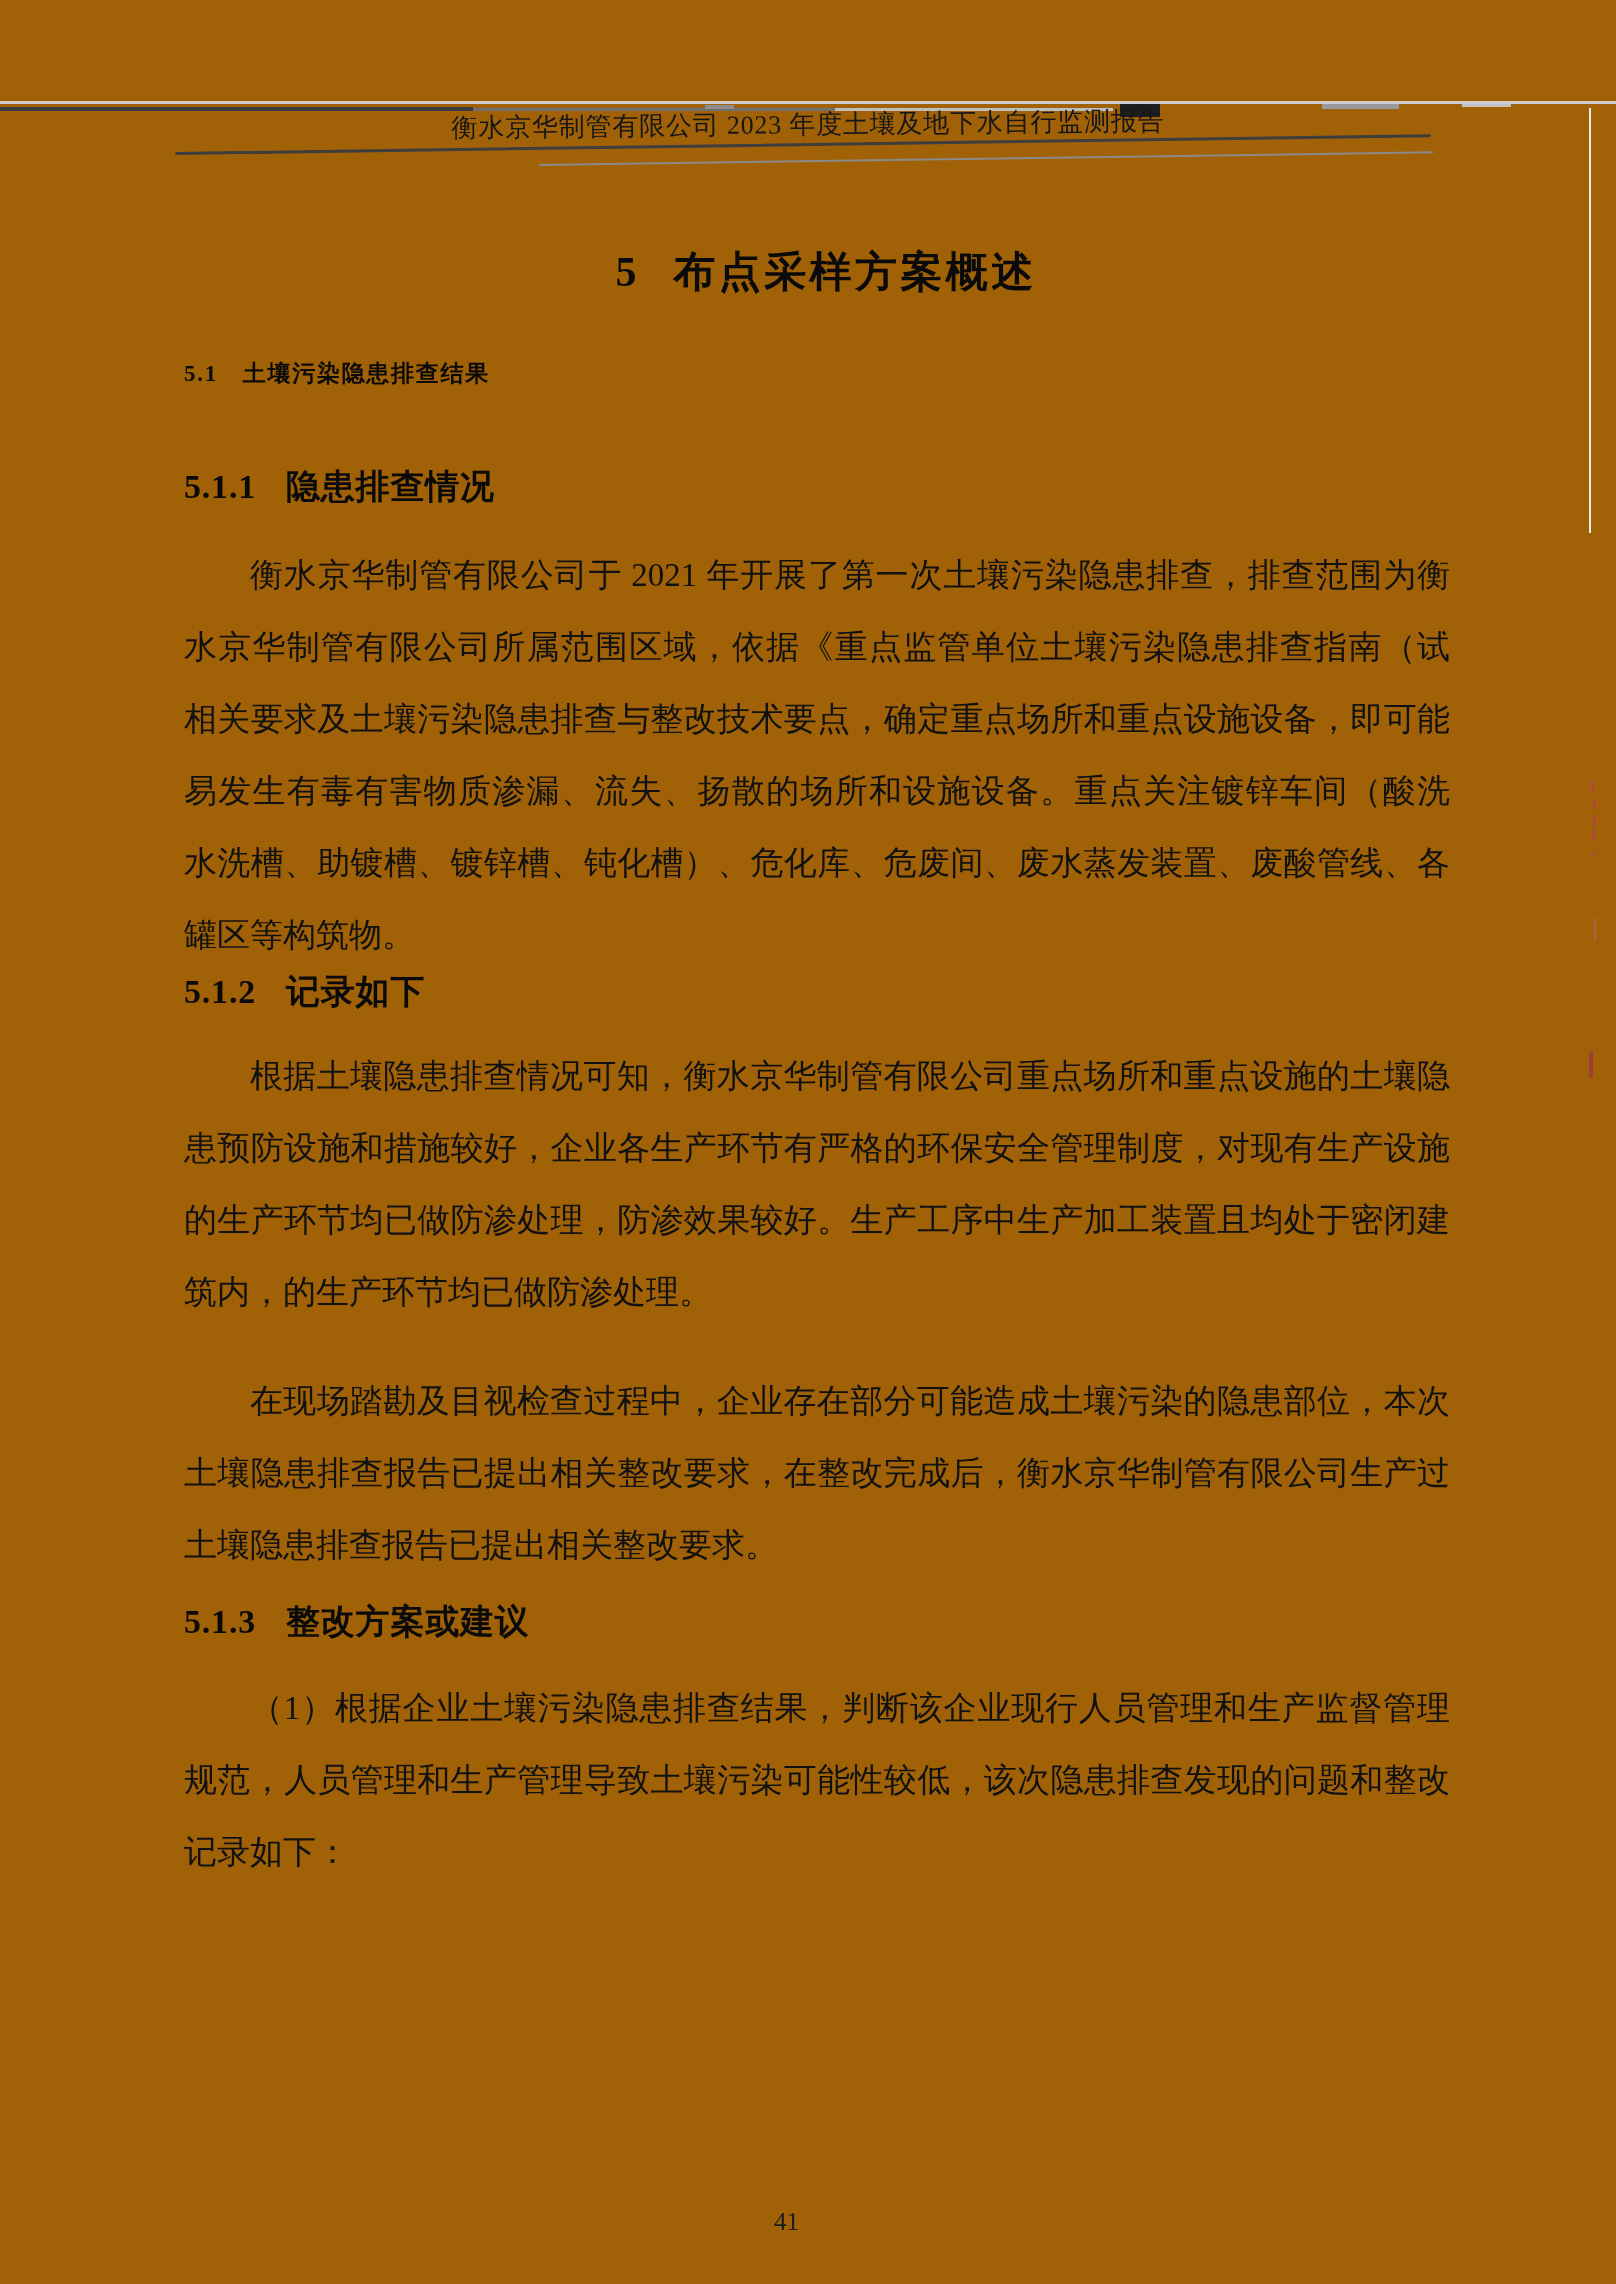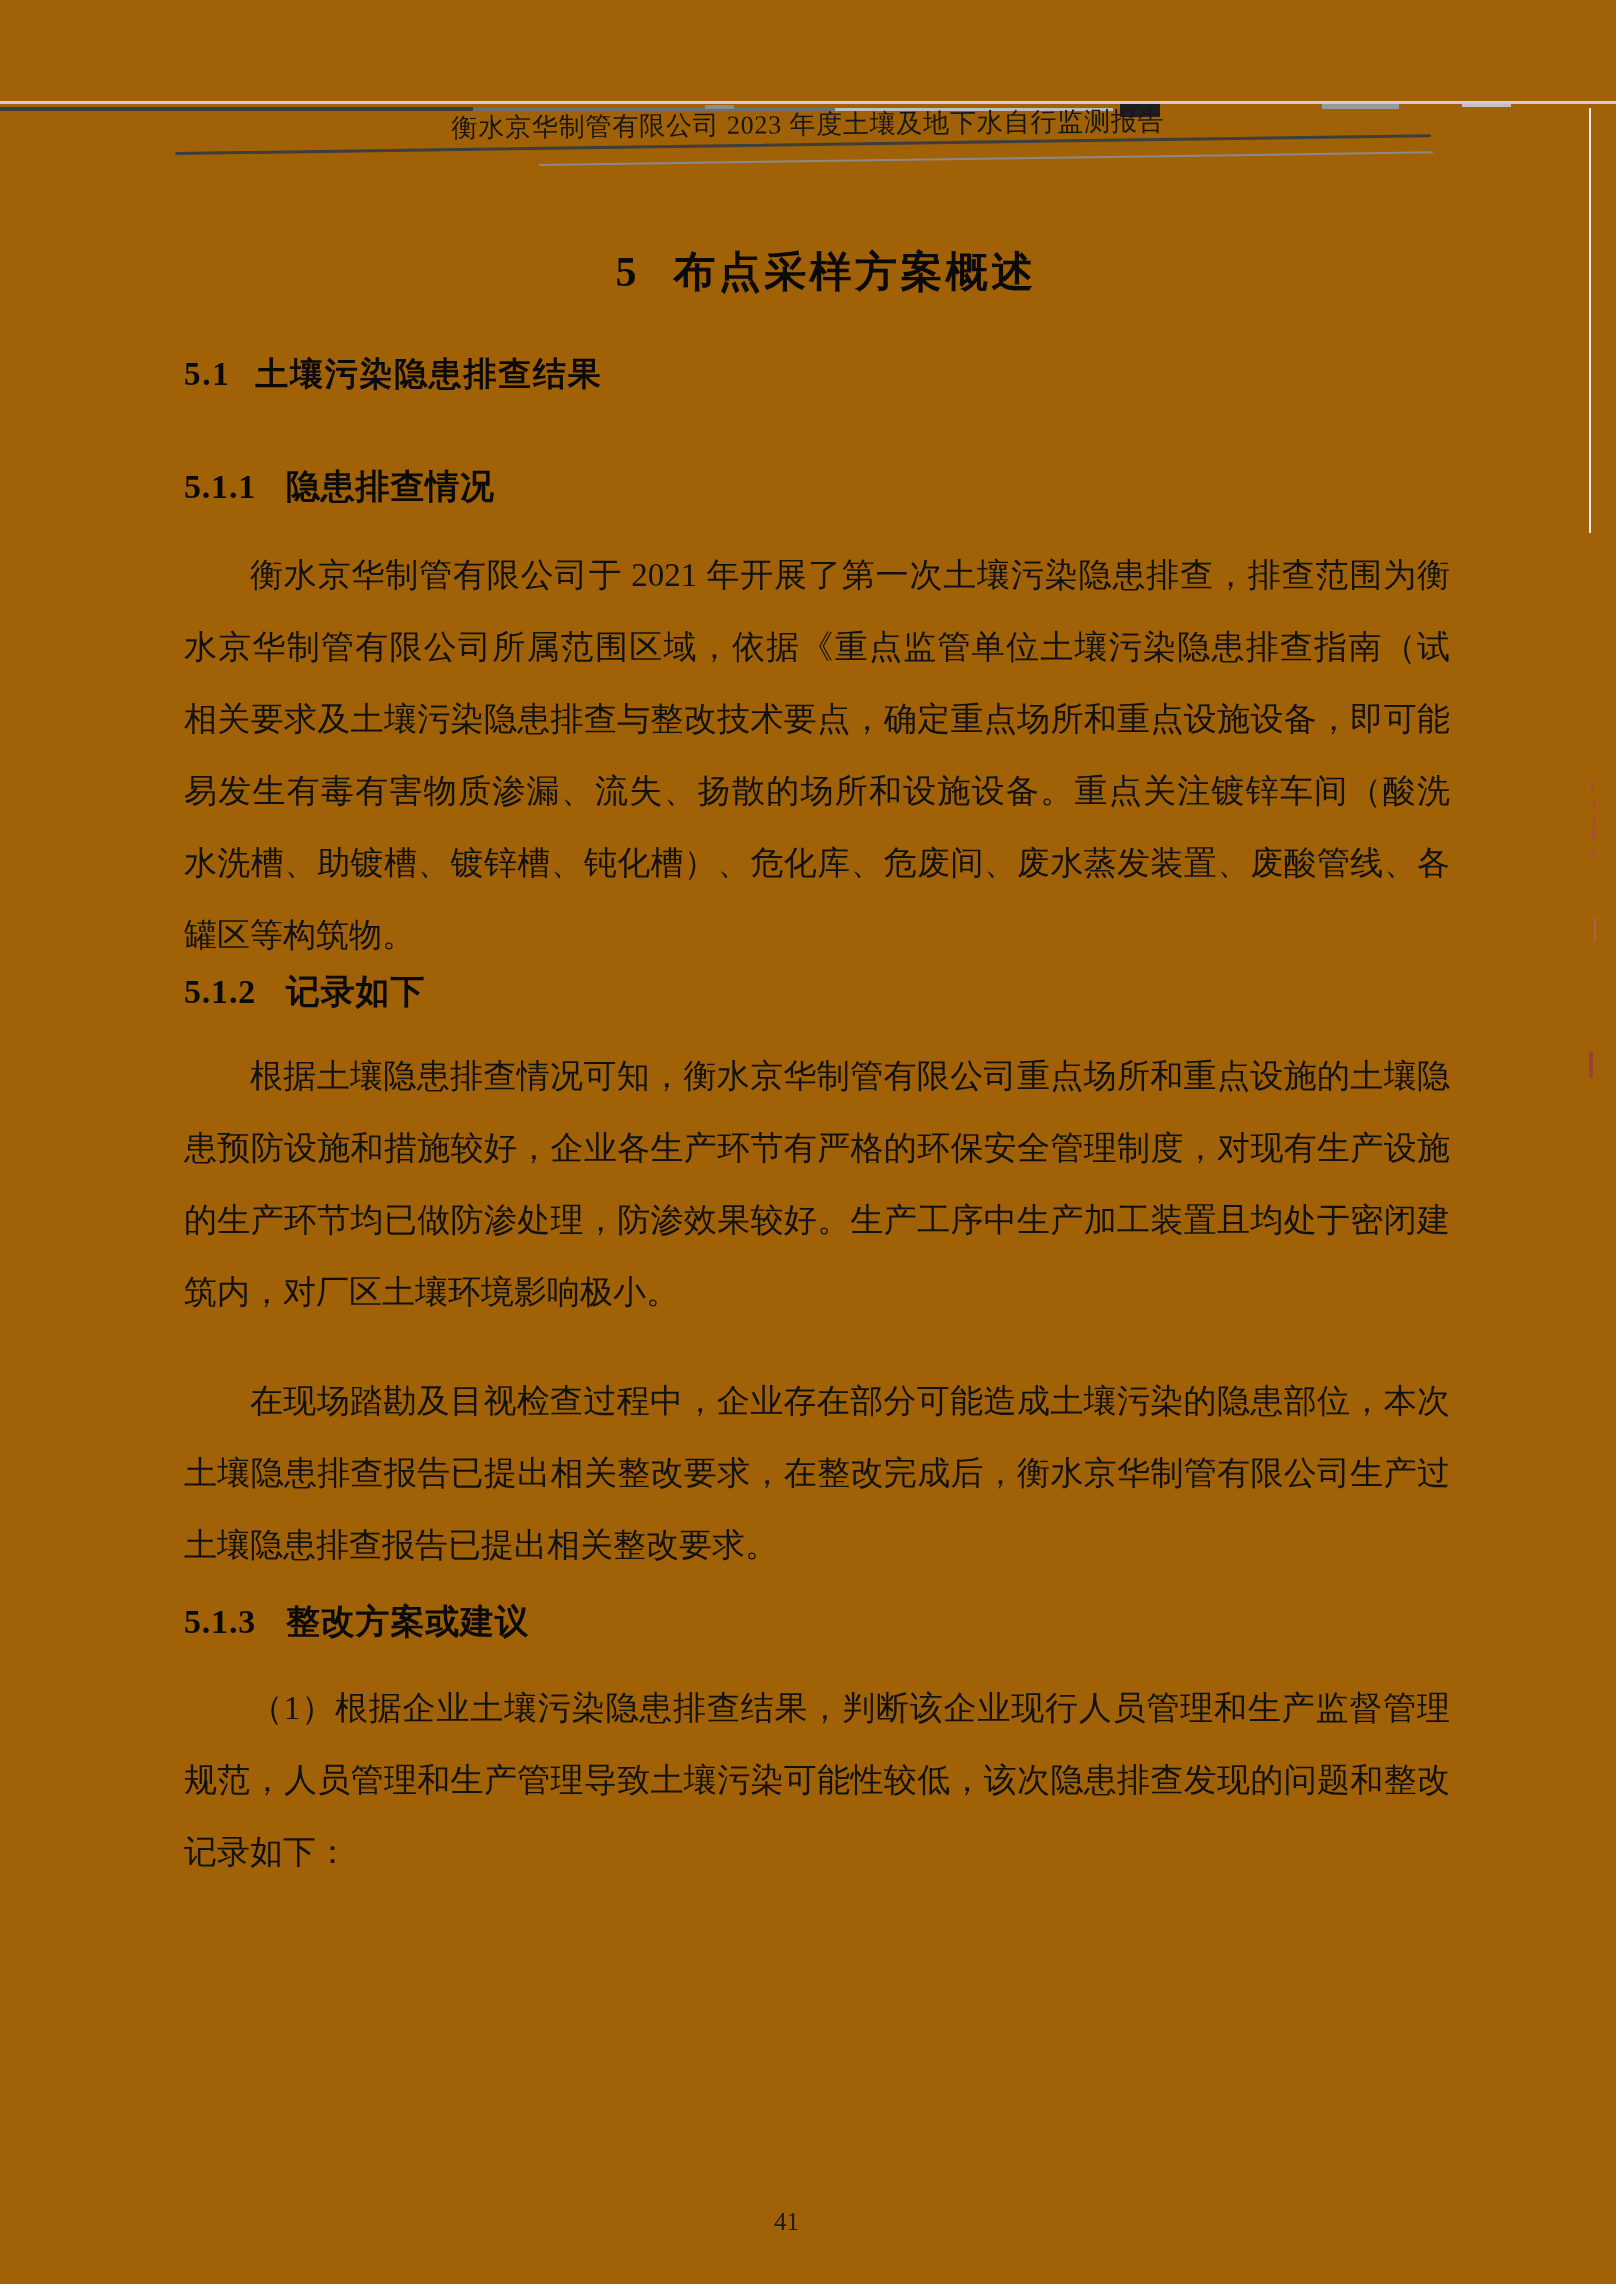--- a/index.html
+++ b/index.html
@@ -44,21 +44,21 @@
   
   .chapter-title{
     position:absolute;left:0;top:249px;width:1616px;text-align:center;
     font-size:42px;line-height:45px;font-weight:700;color:#0a0a0a;letter-spacing:3.4px;padding-left:18px;
   }
   .chapter-title .num{font-family:"Liberation Serif",serif;margin-right:37px;letter-spacing:0;}
   .chapter-title .cn{font-family:"Liberation Sans",sans-serif;}
   .sec{position:absolute;left:184px;font-weight:700;color:#0a0a0a;white-space:nowrap;}
   .sec .num{font-family:"Liberation Serif",serif;}
   .sec .cn{font-family:"Liberation Sans",sans-serif;}
-  .sec-51{top:354px;font-size:33px;line-height:39px;letter-spacing:1.7px;}
+  .sec-51{top:354px;font-size:23px;line-height:39px;letter-spacing:1.7px;}
   .sec-51 .num{margin-right:25px;}
   .sec-511{top:468px;font-size:34px;line-height:37px;letter-spacing:0.8px;}
   .sec-511 .num{margin-right:30px;}
   .sec-512{top:973px;font-size:34px;line-height:37px;letter-spacing:0.8px;}
   .sec-512 .num{margin-right:30px;}
   .sec-513{top:1603px;font-size:34px;line-height:37px;letter-spacing:0.8px;}
   .sec-513 .num{margin-right:30px;}
   
   .para{position:absolute;left:184px;width:1266px;font-size:33px;color:#111111;}
   .para .bl{
@@ -128,21 +128,21 @@
   </div>
 
   <div class="sec sec-512">
     <span class="num">5.1.2</span><span class="cn">记录如下</span>
   </div>
 
   <div class="para p2">
     <div class="bl full ind">根据土壤隐患排查情况可知，衡水京华制管有限公司重点场所和重点设施的土壤隐</div>
     <div class="bl full">患预防设施和措施较好，企业各生产环节有严格的环保安全管理制度，对现有生产设施</div>
     <div class="bl full">的生产环节均已做防渗处理，防渗效果较好。生产工序中生产加工装置且均处于密闭建</div>
-    <div class="bl">筑内，对厂区土壤环境影响极小。</div>
+    <div class="bl">筑内，的生产环节均已做防渗处理。</div>
   </div>
 
   <div class="para p3">
     <div class="bl full ind">在现场踏勘及目视检查过程中，企业存在部分可能造成土壤污染的隐患部位，本次</div>
     <div class="bl full">土壤隐患排查报告已提出相关整改要求，在整改完成后，衡水京华制管有限公司生产过</div>
     <div class="bl">土壤隐患排查报告已提出相关整改要求。</div>
   </div>
 
   <div class="sec sec-513">
     <span class="num">5.1.3</span><span class="cn">整改方案或建议</span>

